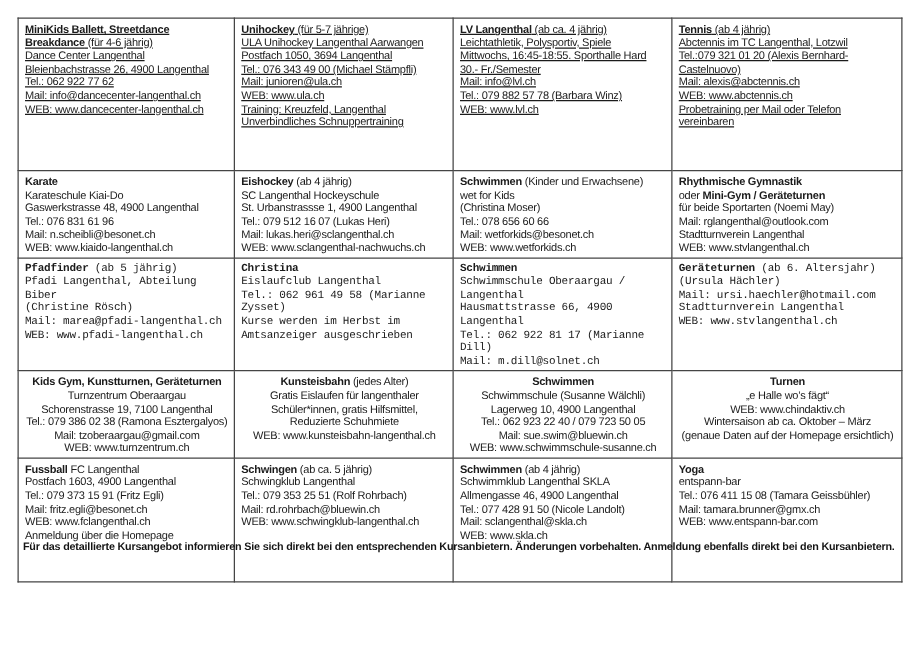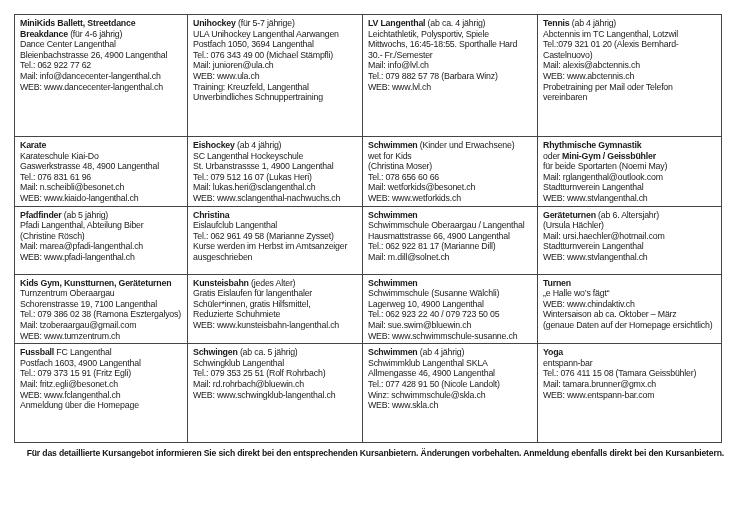--- a/index.html
+++ b/index.html
@@ -14,38 +14,38 @@
   table.course-table td {
     border:1px solid #454545; vertical-align:top;
     padding:3px 4px 2px 5px;
     font-size:8.8px; line-height:10.6px; letter-spacing:-0.2px;
     overflow:hidden;
   }
   .course-title { font-weight:normal; }
   .course-title .b { font-weight:bold; }
   .course-line { font-weight:normal; }
   .footer {
-    position:absolute; left:10px; right:10px; top:448px;
-    text-align:right; font-weight:bold; font-size:8.6px; letter-spacing:-0.15px;
+    position:absolute; left:10px; right:10px; top:432px;
+    text-align:center; font-weight:bold; font-size:8.6px; letter-spacing:-0.15px;
     color:#151515;
   }
 </style>
 </head>
 <body>
 
 <div class="page">
   <table class="course-table">
     <colgroup>
       <col style="width:173px">
       <col style="width:175px">
       <col style="width:175px">
       <col style="width:184px">
     </colgroup>
     <tbody id="table-body">
-        <tr style="height: 122px;">
+        <tr style="height: 122px; text-decoration: underline;">
           <td>
             <div class="course-title"><span class="b">MiniKids Ballett, Streetdance Breakdance</span><span> (für 4-6 jährig)</span></div>
             <div class="course-line">Dance Center Langenthal</div>
             <div class="course-line">Bleienbachstrasse 26, 4900 Langenthal</div>
             <div class="course-line">Tel.: 062 922 77 62</div>
             <div class="course-line">Mail: info@dancecenter-langenthal.ch</div>
             <div class="course-line">WEB: www.dancecenter-langenthal.ch</div>
           </td>
           <td>
             <div class="course-title"><span class="b">Unihockey</span><span> (für 5-7 jährige)</span></div>
@@ -95,28 +95,28 @@
           <td>
             <div class="course-title"><span class="b">Schwimmen</span><span> (Kinder und Erwachsene)</span></div>
             <div class="course-line">wet for Kids</div>
             <div class="course-line">(Christina Moser)</div>
             <div class="course-line">Tel.: 078 656 60 66</div>
             <div class="course-line">Mail: wetforkids@besonet.ch</div>
             <div class="course-line">WEB: www.wetforkids.ch</div>
           </td>
           <td>
             <div class="course-title"><span class="b">Rhythmische Gymnastik</span></div>
-            <div class="course-title"><span>oder </span><span class="b">Mini-Gym / Geissbühler</span></div>
+            <div class="course-title"><span>oder </span><span class="b">Mini-Gym / Geräteturnen</span></div>
             <div class="course-line">für beide Sportarten (Noemi May)</div>
             <div class="course-line">Mail: rglangenthal@outlook.com</div>
             <div class="course-line">Stadtturnverein Langenthal</div>
             <div class="course-line">WEB: www.stvlangenthal.ch</div>
           </td>
         </tr>
-        <tr style="height: 68px;">
+        <tr style="height: 68px; font-family: Liberation Mono, monospace;">
           <td>
             <div class="course-title"><span class="b">Pfadfinder</span><span> (ab 5 jährig)</span></div>
             <div class="course-line">Pfadi Langenthal, Abteilung Biber</div>
             <div class="course-line">(Christine Rösch)</div>
             <div class="course-line">Mail: marea@pfadi-langenthal.ch</div>
             <div class="course-line">WEB: www.pfadi-langenthal.ch</div>
           </td>
           <td>
             <div class="course-title"><span class="b">Christina</span></div>
             <div class="course-line">Eislaufclub Langenthal</div>
@@ -131,21 +131,21 @@
             <div class="course-line">Mail: m.dill@solnet.ch</div>
           </td>
           <td>
             <div class="course-title"><span class="b">Geräteturnen</span><span> (ab 6. Altersjahr)</span></div>
             <div class="course-line">(Ursula Hächler)</div>
             <div class="course-line">Mail: ursi.haechler@hotmail.com</div>
             <div class="course-line">Stadtturnverein Langenthal</div>
             <div class="course-line">WEB: www.stvlangenthal.ch</div>
           </td>
         </tr>
-        <tr style="height: 69px;">
+        <tr style="height: 69px; text-align: center;">
           <td>
             <div class="course-title"><span class="b">Kids Gym, Kunstturnen, Geräteturnen</span></div>
             <div class="course-line">Turnzentrum Oberaargau</div>
             <div class="course-line">Schorenstrasse 19, 7100 Langenthal</div>
             <div class="course-line">Tel.: 079 386 02 38 (Ramona Esztergalyos)</div>
             <div class="course-line">Mail: tzoberaargau@gmail.com</div>
             <div class="course-line">WEB: www.turnzentrum.ch</div>
           </td>
           <td>
             <div class="course-title"><span class="b">Kunsteisbahn</span><span> (jedes Alter)</span></div>
@@ -183,21 +183,21 @@
             <div class="course-line">Schwingklub Langenthal</div>
             <div class="course-line">Tel.: 079 353 25 51 (Rolf Rohrbach)</div>
             <div class="course-line">Mail: rd.rohrbach@bluewin.ch</div>
             <div class="course-line">WEB: www.schwingklub-langenthal.ch</div>
           </td>
           <td>
             <div class="course-title"><span class="b">Schwimmen</span><span> (ab 4 jährig)</span></div>
             <div class="course-line">Schwimmklub Langenthal SKLA</div>
             <div class="course-line">Allmengasse 46, 4900 Langenthal</div>
             <div class="course-line">Tel.: 077 428 91 50 (Nicole Landolt)</div>
-            <div class="course-line">Winz: schwimmschule@skla.ch</div>
+            <div class="course-line">Mail: sclangenthal@skla.ch</div>
             <div class="course-line">WEB: www.skla.ch</div>
           </td>
           <td>
             <div class="course-title"><span class="b">Yoga</span></div>
             <div class="course-line">entspann-bar</div>
             <div class="course-line">Tel.: 076 411 15 08 (Tamara Geissbühler)</div>
             <div class="course-line">Mail: tamara.brunner@gmx.ch</div>
             <div class="course-line">WEB: www.entspann-bar.com</div>
           </td>
         </tr>

